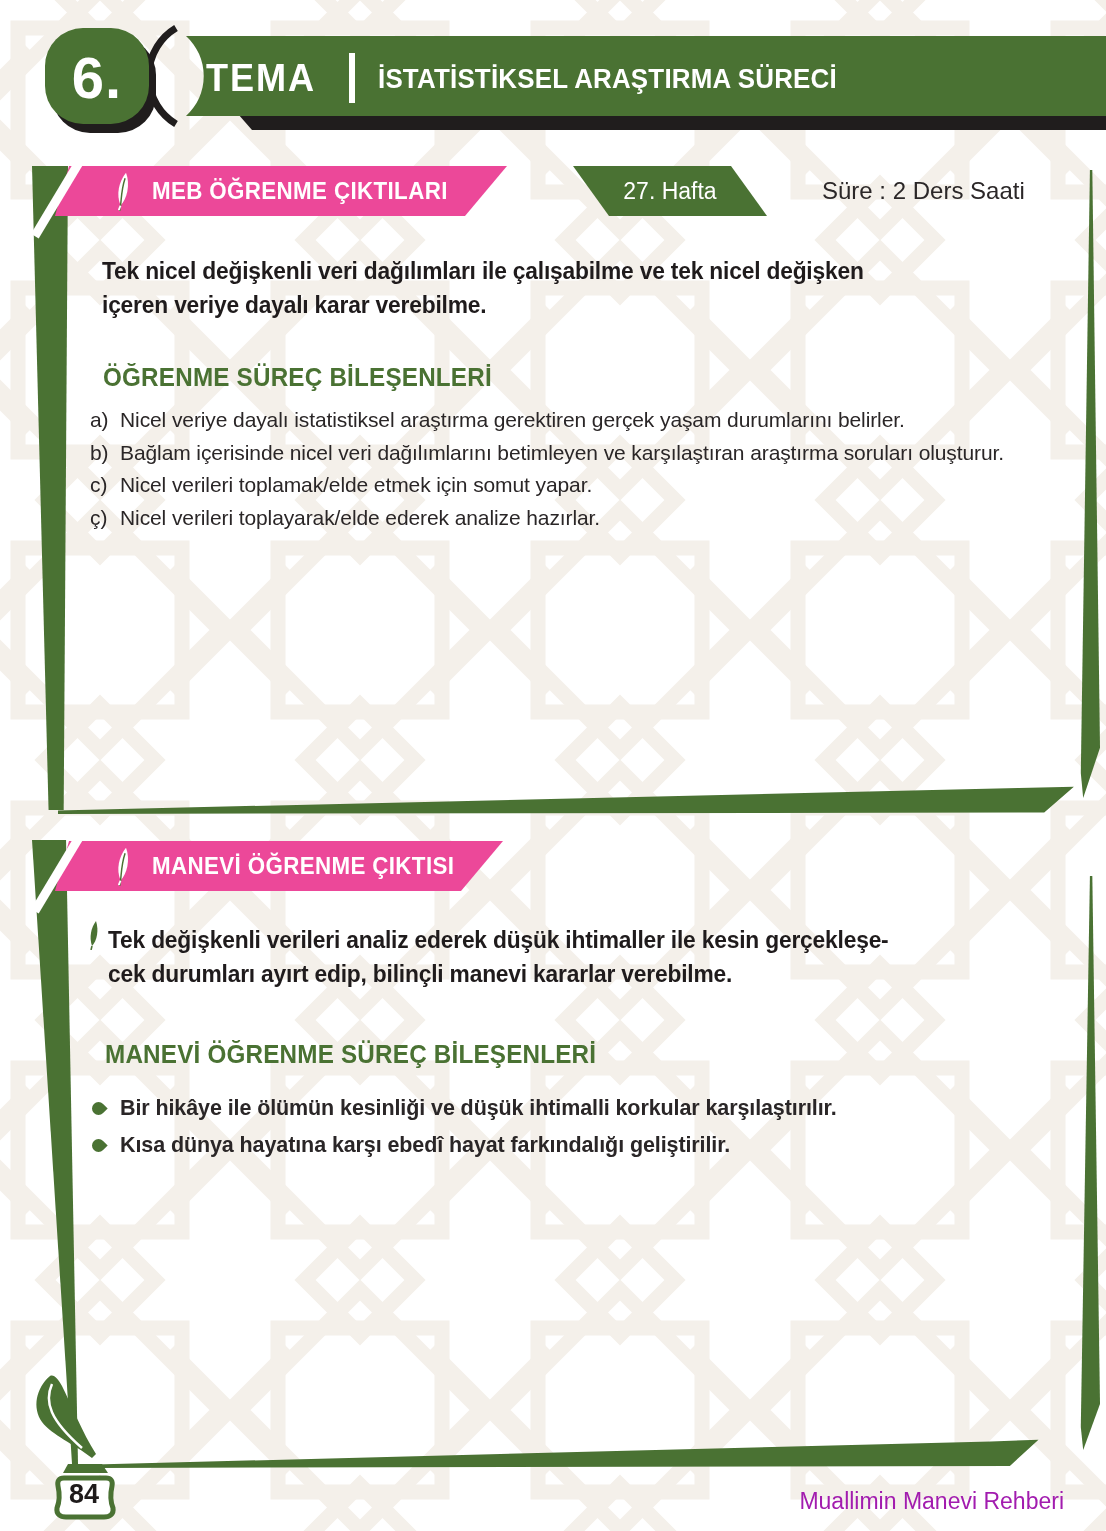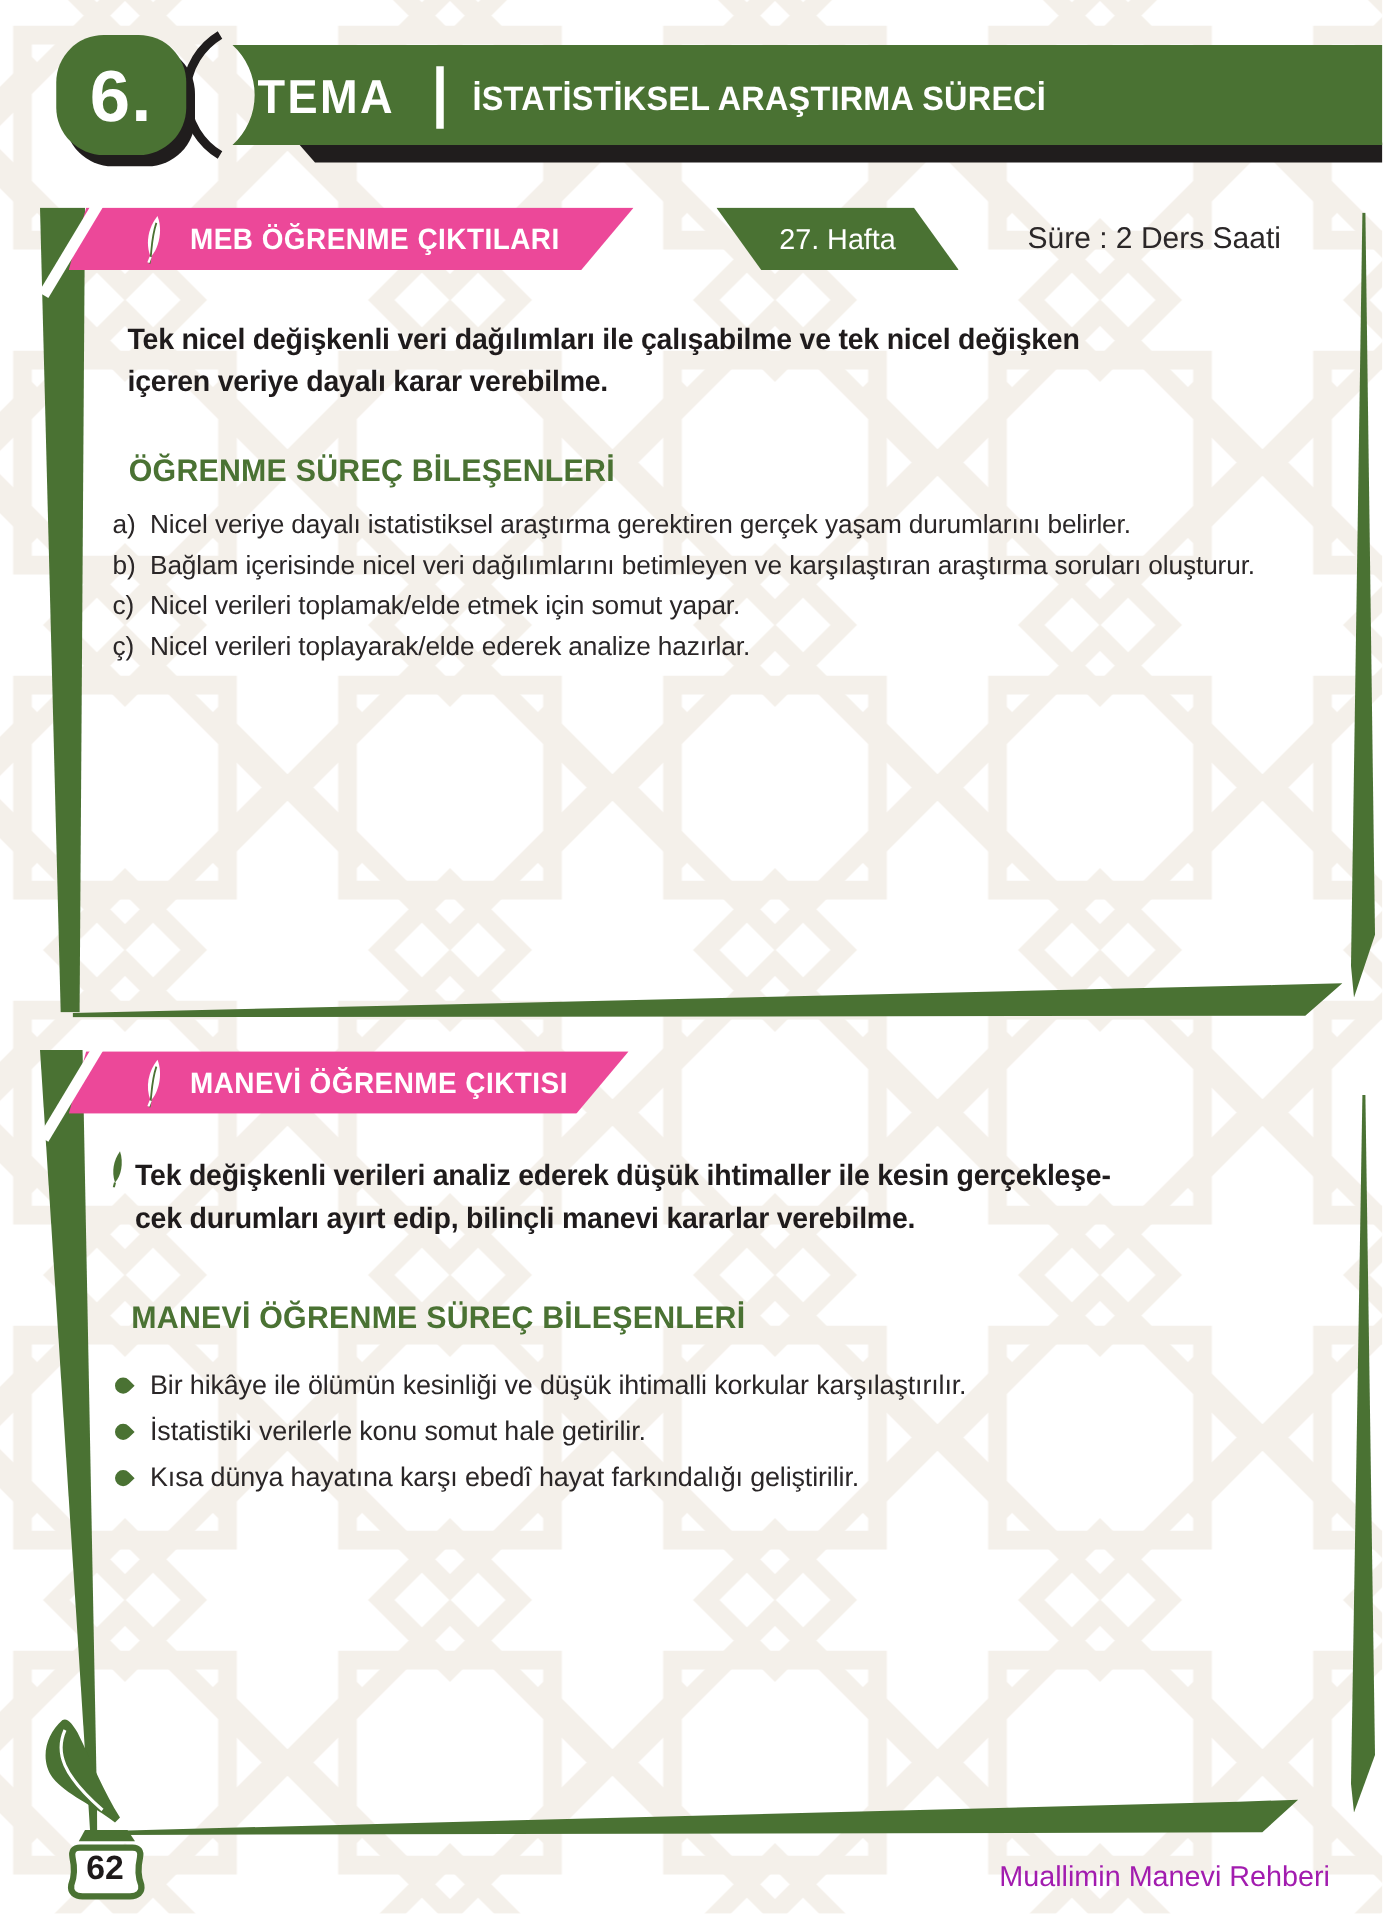--- a/index.html
+++ b/index.html
@@ -58,21 +58,21 @@
     transform:scaleX(0.97); transform-origin:0 0; white-space:nowrap;
   }
   .sec-heading{
     position:absolute; z-index:4; color:#4a7233;
     font-size:25px; font-weight:700; letter-spacing:0.2px;
     transform:scaleX(0.97); transform-origin:0 0; white-space:nowrap;
   }
   .comp-list{position:absolute; z-index:4;}
   .comp-row{display:flex; font-size:21px; color:#2a2627; line-height:32.5px; letter-spacing:-0.1px; white-space:nowrap;}
   .comp-marker{width:30px; flex:none;}
-  .mcomp-list{position:absolute; z-index:4;}
+  .mcomp-list{position:absolute; z-index:4;font-weight:bold;}
   .mcomp-row{display:flex; align-items:center; font-size:21.5px; color:#2a2627; height:37px; letter-spacing:-0.1px; white-space:nowrap;}
   .leaf{
     width:13px; height:13px; background:#4a7233; flex:none; margin-right:15px;
     border-radius:50% 0 50% 50%; transform:rotate(45deg);
   }
   .mini-quill{position:absolute; z-index:4;}
 
   .footer-title{
     position:absolute; right:42px; top:1488px; z-index:4;
     color:#a21caf; font-size:23px;
@@ -195,30 +195,26 @@
 
   <div class="sec-heading" style="left:105px; top:1040px;">MANEVİ ÖĞRENME SÜREÇ BİLEŞENLERİ</div>
 
   <div class="mcomp-list" style="left:92px; top:1090px;">
     <div class="mcomp-row">
       <span class="leaf"></span>
       <span>Bir hikâye ile ölümün kesinliği ve düşük ihtimalli korkular karşılaştırılır.</span>
     </div>
     <div class="mcomp-row">
       <span class="leaf"></span>
-      <span>İstatistiki verilerle konu somut hale getirilir.</span>
-    </div>
-    <div class="mcomp-row">
-      <span class="leaf"></span>
       <span>Kısa dünya hayatına karşı ebedî hayat farkındalığı geliştirilir.</span>
     </div>
   </div>
 
   <svg class="inkwell-svg" width="110" height="150" viewBox="0 0 110 150">
     <path d="M20,4 C6,16 2,36 12,50 C22,63 44,72 62,86 L66,82 C52,60 42,34 32,14 C28,7 24,2 20,4 Z" fill="#4a7233"></path>
     <path d="M22,12 C14,30 20,48 52,76" stroke="#ffffff" stroke-width="2.5" fill="none"></path>
     <path d="M38,92 L72,92 L78,101 L33,101 Z" fill="#4a7233"></path>
     <path d="M34,106 L76,106 C81,106 83,109 82,114 C80,123 81,131 83,136 C84,142 80,145 74,145 L36,145 C30,145 26,142 27,136 C29,131 30,123 28,114 C27,109 29,106 34,106 Z" fill="#ffffff" stroke="#4a7233" stroke-width="5"></path>
   </svg>
-  <div class="page-num">62</div>
+  <div class="page-num">84</div>
   <div class="footer-title">Muallimin Manevi Rehberi</div>
 
 </div>
 
 </body></html>

